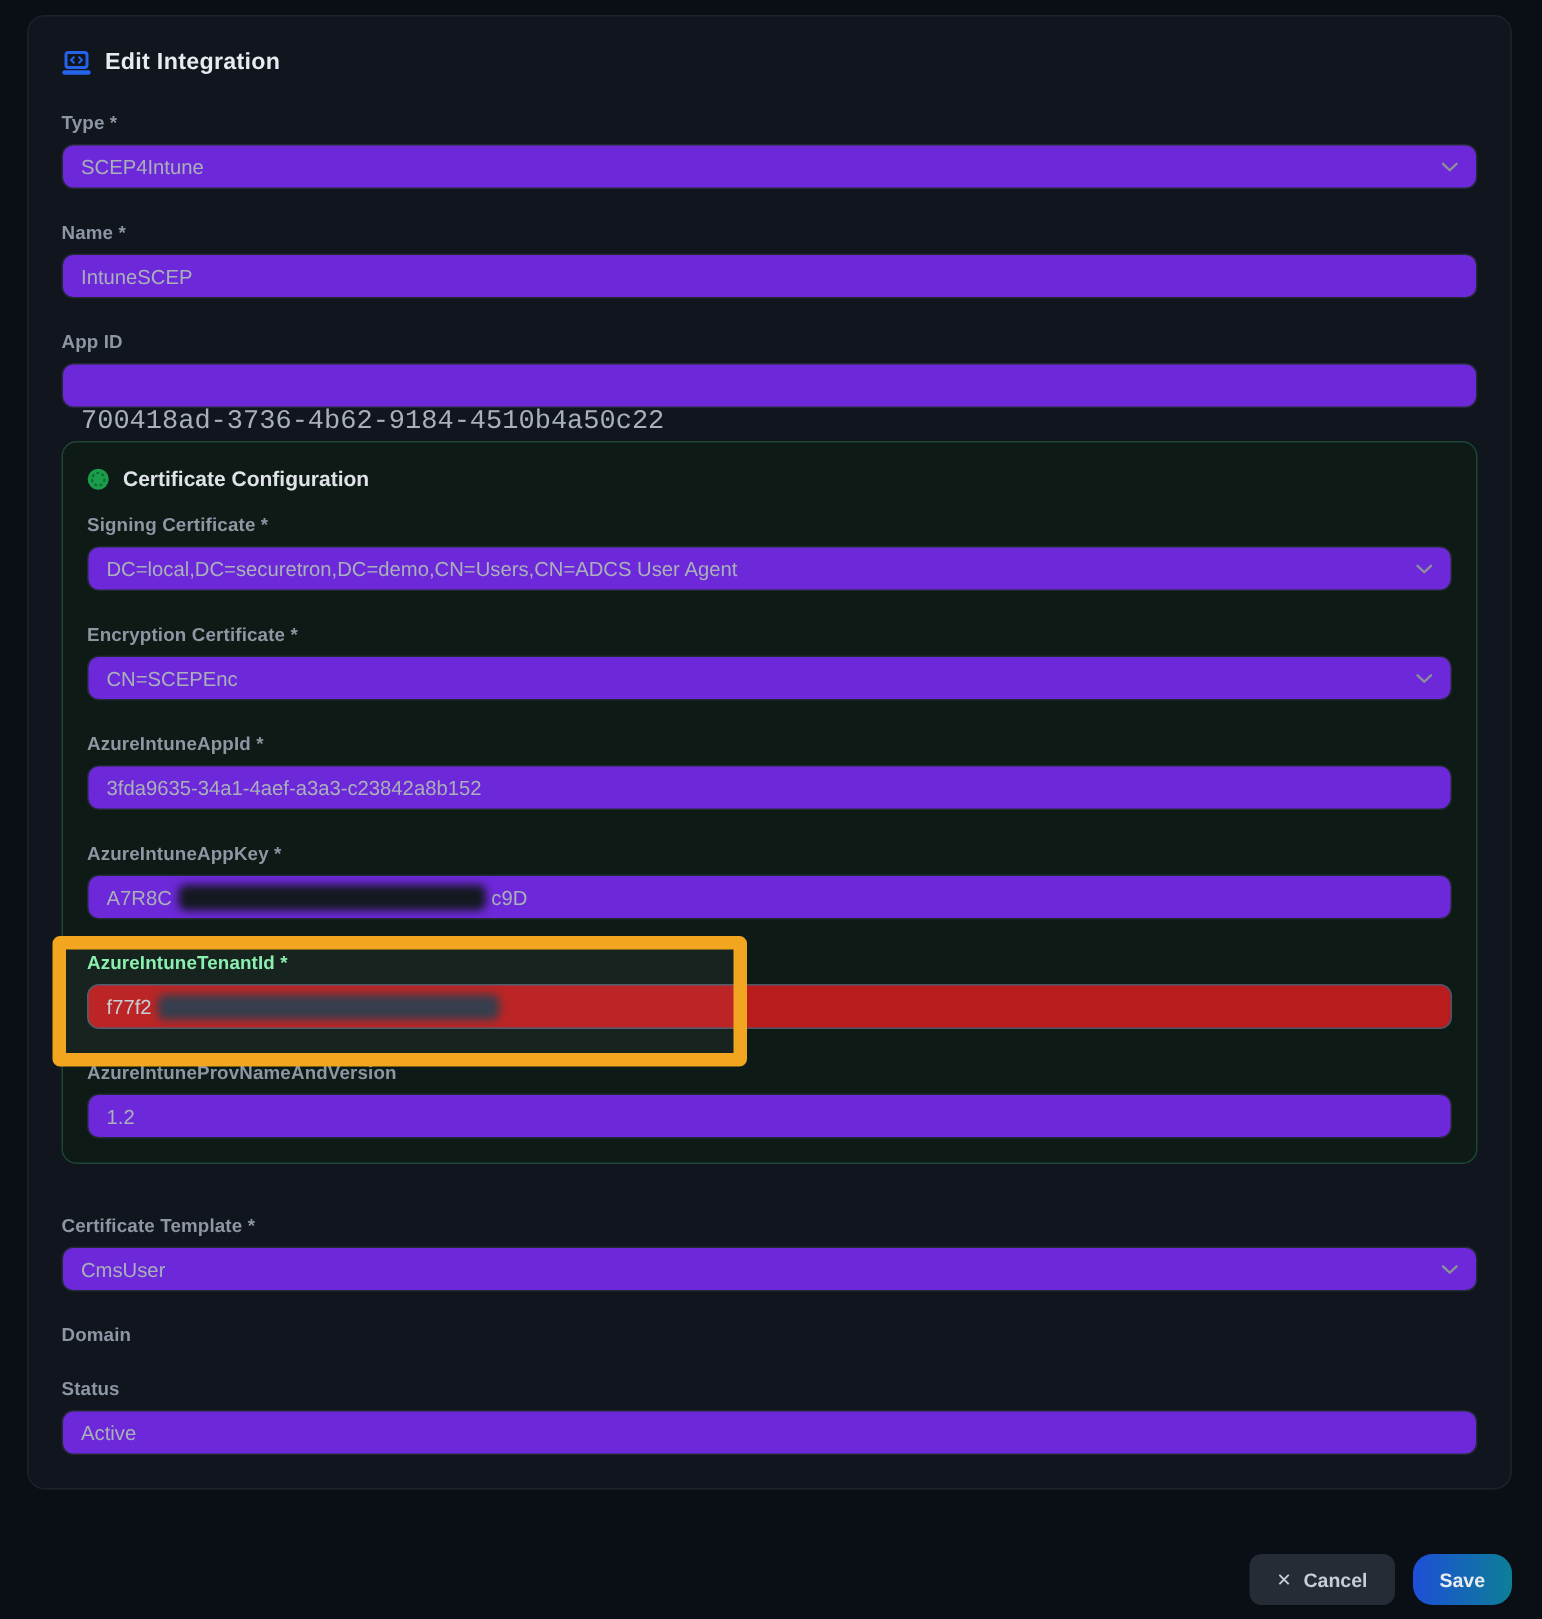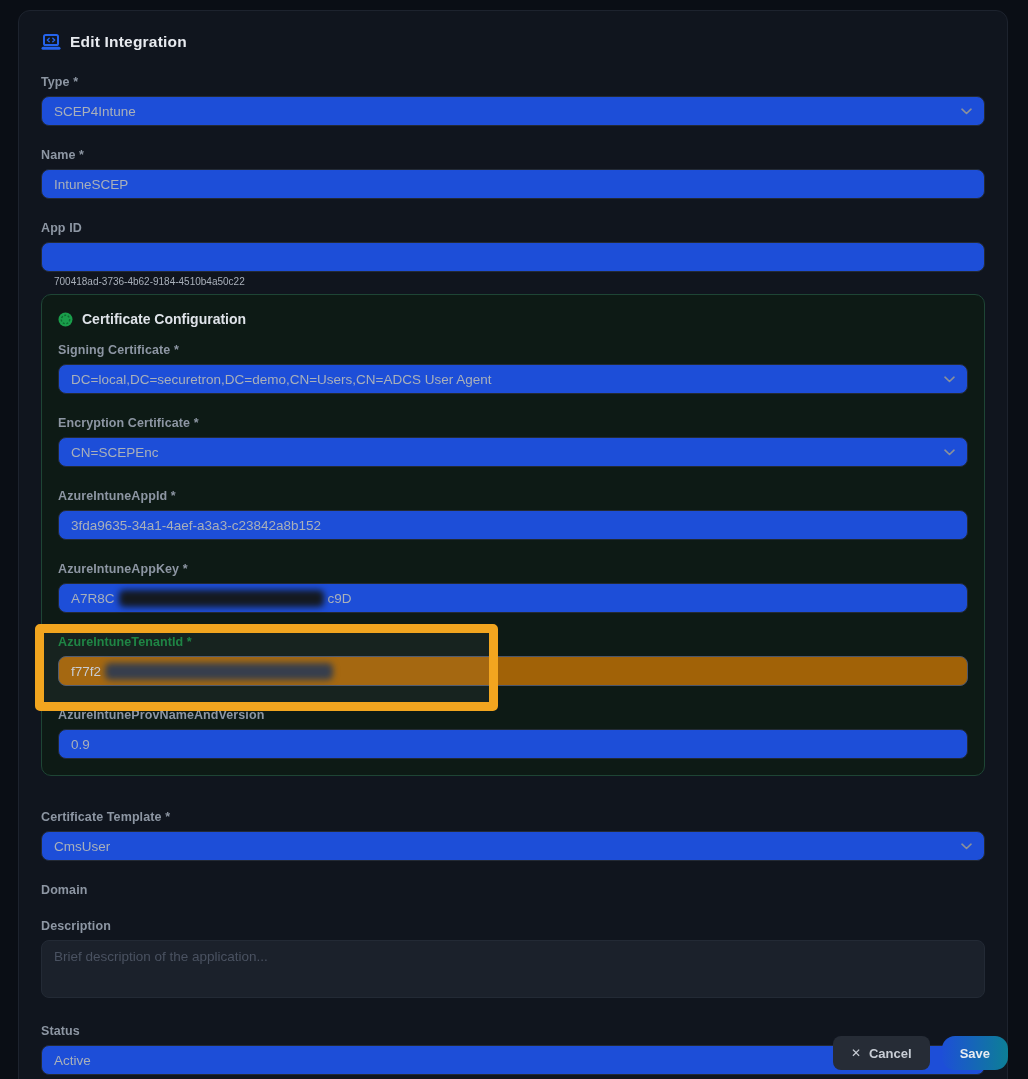--- a/index.html
+++ b/index.html
@@ -25,26 +25,26 @@
 
   .group { margin-bottom: 22px; position: relative; }
   .group:last-child { margin-bottom: 0; }
   .field-label {
     display: block; font-size: 12.5px; font-weight: 700;
     color: #8d96a3; margin-bottom: 7px; letter-spacing: .1px;
   }
   .control {
     height: 30px; display: flex; align-items: center;
     padding: 0 12px; gap: 2px;
-    background: #1d4ed8; border: 1px solid #232a35; border-radius: 8px;
+    background: #6d28d9; border: 1px solid #232a35; border-radius: 8px;
     font-size: 13.5px; color: #a9b0ba;
   }
   .control.select { justify-content: space-between; cursor: pointer; }
   .control .val { white-space: nowrap; overflow: hidden; }
-  .mono { font-family: Liberation Sans, sans-serif; font-size: 10px; margin-top: 48px; }
+  .mono { font-family: Liberation Mono, monospace; font-size: 18px; margin-top: 48px; }
 
   .chevron { flex: 0 0 auto; display: inline-flex; margin-left: 8px; }
 
   .redact {
     display: inline-block; vertical-align: middle;
     height: 17px; border-radius: 5px;
     background: #141920;
     filter: blur(3px);
     margin: 0 2px;
   }
@@ -58,21 +58,21 @@
     border: 1px solid #1e4535;
     border-radius: 10px;
     padding: 16px;
     margin-bottom: 34px;
   }
   .section-header { display: flex; align-items: center; gap: 9px; margin-bottom: 16px; }
   .section-title { font-size: 14px; font-weight: 700; color: #dfe3e9; }
 
   
   .control.focused {
-    background: #a16207; border-color: #4c566a; color: #c7ccd5;
+    background: #b91c1c; border-color: #4c566a; color: #c7ccd5;
   }
 
   
   .annotation-box {
     position: absolute;
     left: -23px; top: -11px;
     width: 463px; height: 87px;
     border: 9px solid #f2a51f;
     border-radius: 5px;
     background: rgba(255,255,255,0.045);
@@ -197,55 +197,51 @@
         <span class="field-label">AzureIntuneAppKey *</span>
         <div class="control">
           <span class="val">A7R8C</span>
           <span class="redact w-key"></span>
           <span class="val">c9D</span>
         </div>
       </div>
 
       <div class="group">
         <div class="annotation-box"></div>
-        <span class="field-label" style="color:#15803d;">AzureIntuneTenantId *</span>
+        <span class="field-label" style="color:#86efac;">AzureIntuneTenantId *</span>
         <div class="control focused">
           <span class="val">f77f2</span>
           <span class="redact w-tenant"></span>
         </div>
       </div>
 
       <div class="group">
         <span class="field-label">AzureIntuneProvNameAndVersion</span>
         <div class="control">
-          <span class="val">0.9</span>
+          <span class="val">1.2</span>
         </div>
       </div>
     </div>
 
     <div class="group">
       <span class="field-label">Certificate Template *</span>
       <div class="control select">
         <span class="val">CmsUser</span>
         <span class="chevron">
           <svg width="11" height="7" viewBox="0 0 11 7">
               <path d="M1 1.2l4.5 4.3L10 1.2" stroke="#8b919a" stroke-width="1.6" fill="none" stroke-linecap="round" stroke-linejoin="round"></path>
             </svg>
         </span>
       </div>
     </div>
 
     <div class="group">
       <span class="field-label">Domain</span>
     </div>
 
-    <div class="group">
-      <span class="field-label">Description</span>
-      <textarea class="description" placeholder="Brief description of the application..." style=""></textarea>
-    </div>
 
     <div class="group">
       <span class="field-label">Status</span>
       <div class="control select">
         <span class="val">Active</span>
 
       </div>
     </div>
 
   </div>

